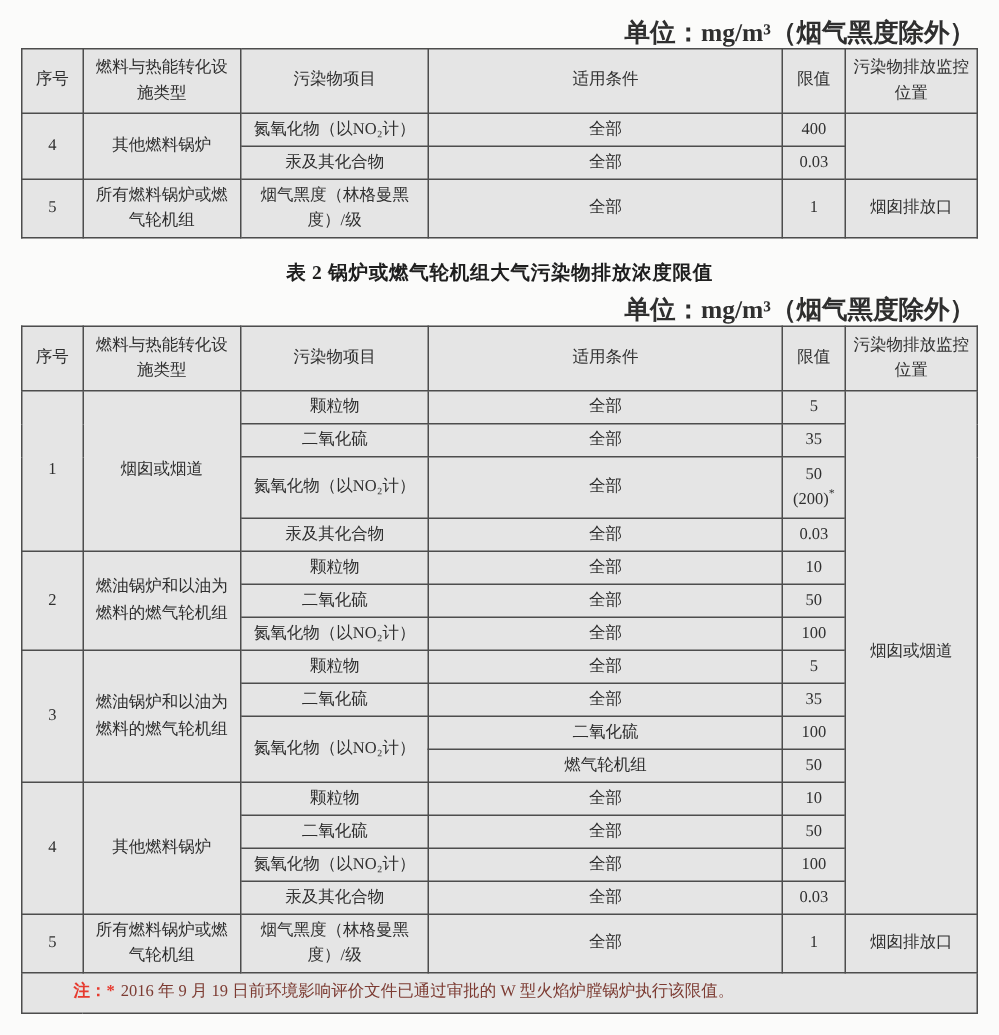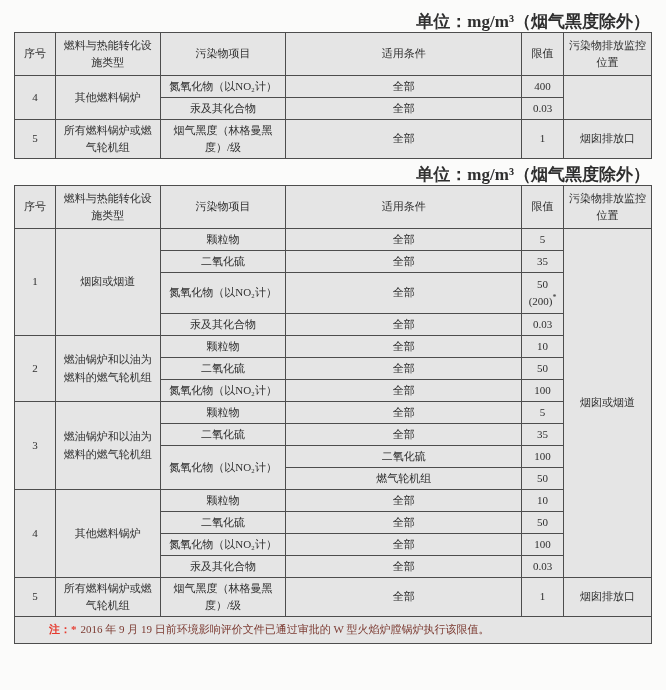--- a/index.html
+++ b/index.html
@@ -90,20 +90,21 @@
       <td>5</td>
       <td>所有燃料锅炉或燃气轮机组</td>
       <td>烟气黑度（林格曼黑度）/级</td>
       <td>全部</td>
       <td>1</td>
       <td>烟囱排放口</td>
     </tr>
   </tbody>
     </table>
 
+  <div class="tbl-title second">表 2  锅炉或燃气轮机组大气污染物排放浓度限值</div>
   <div class="unit-line">单位：mg/m³（烟气黑度除外）</div>
 
   <table>
     <colgroup>
       <col class="c-no">
         <col class="c-fuel">
         <col class="c-poll">
         <col class="c-cond">
         <col class="c-lim">
         <col class="c-loc">

